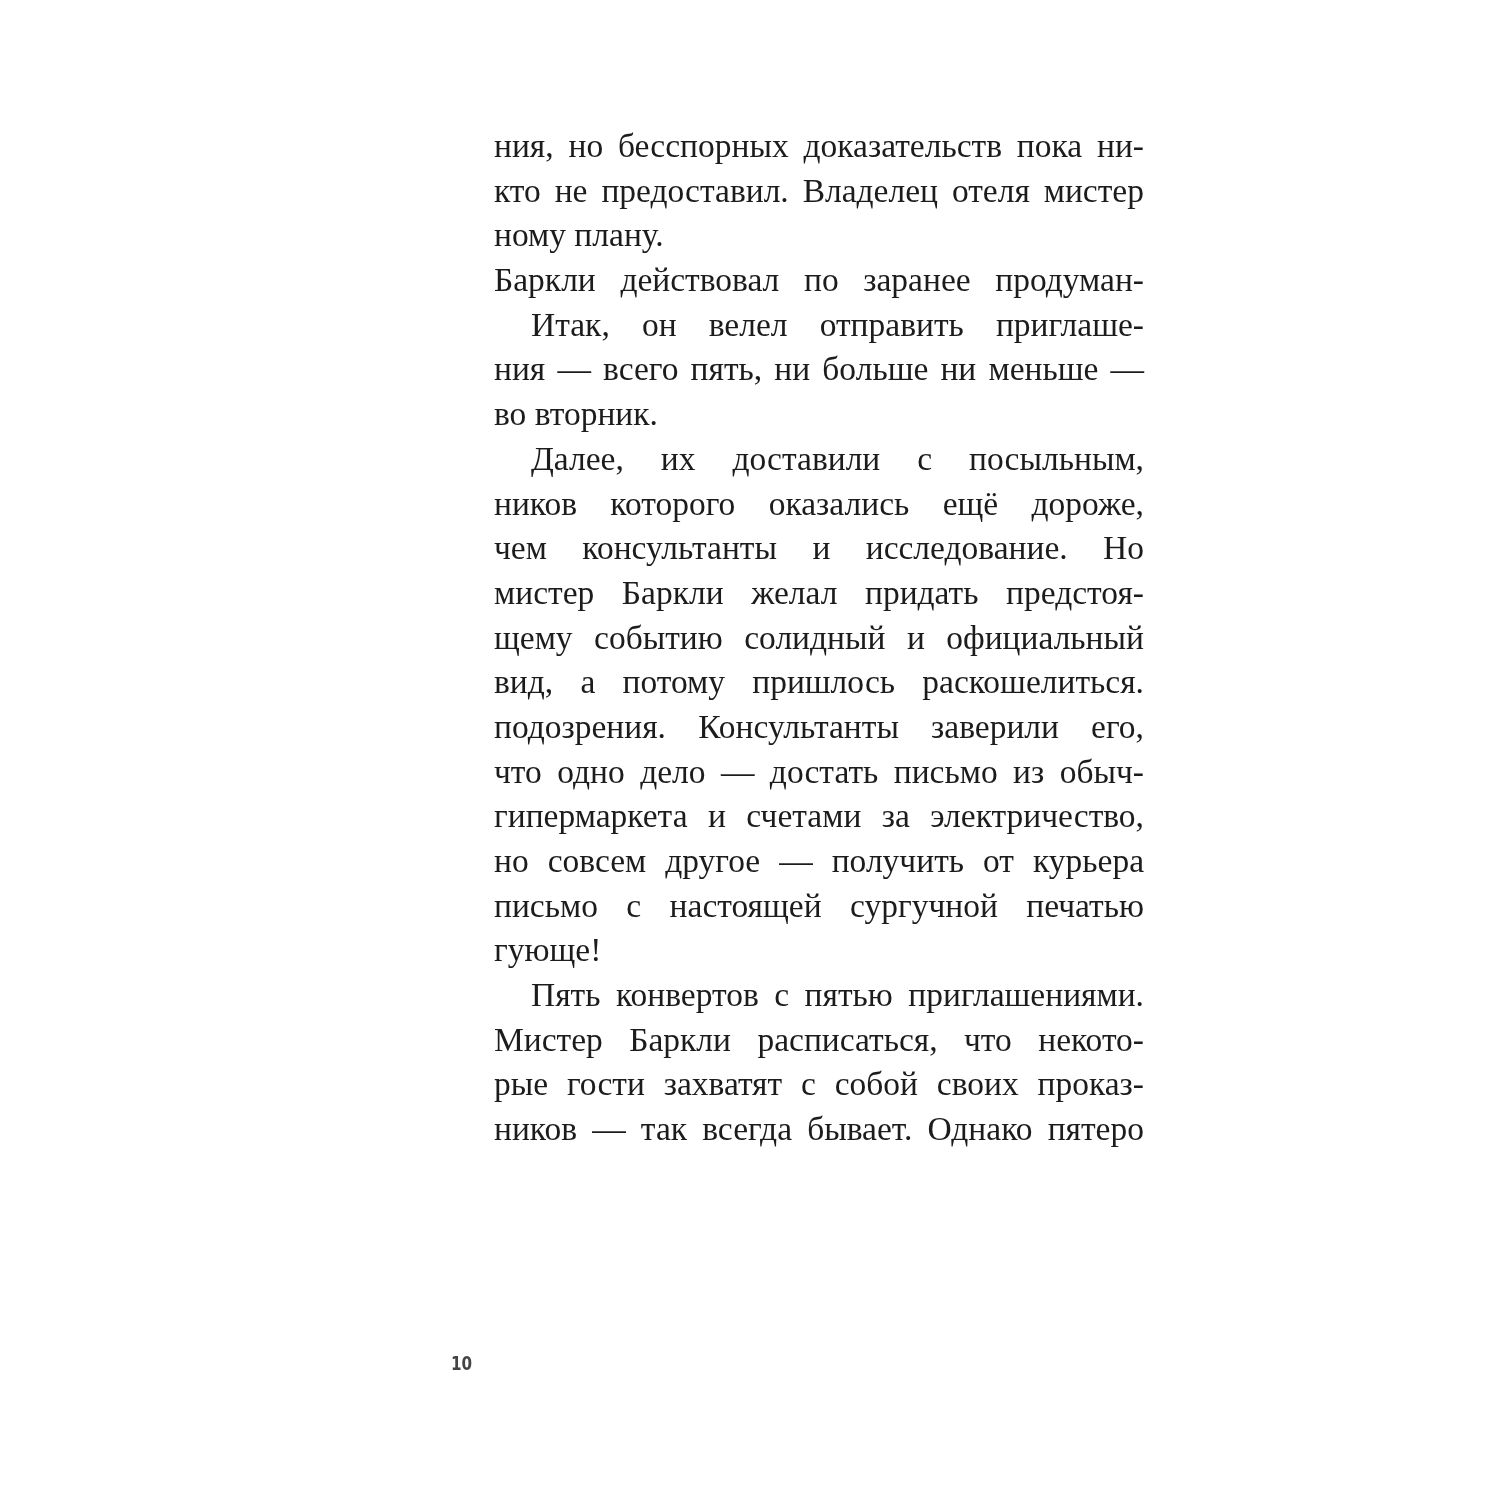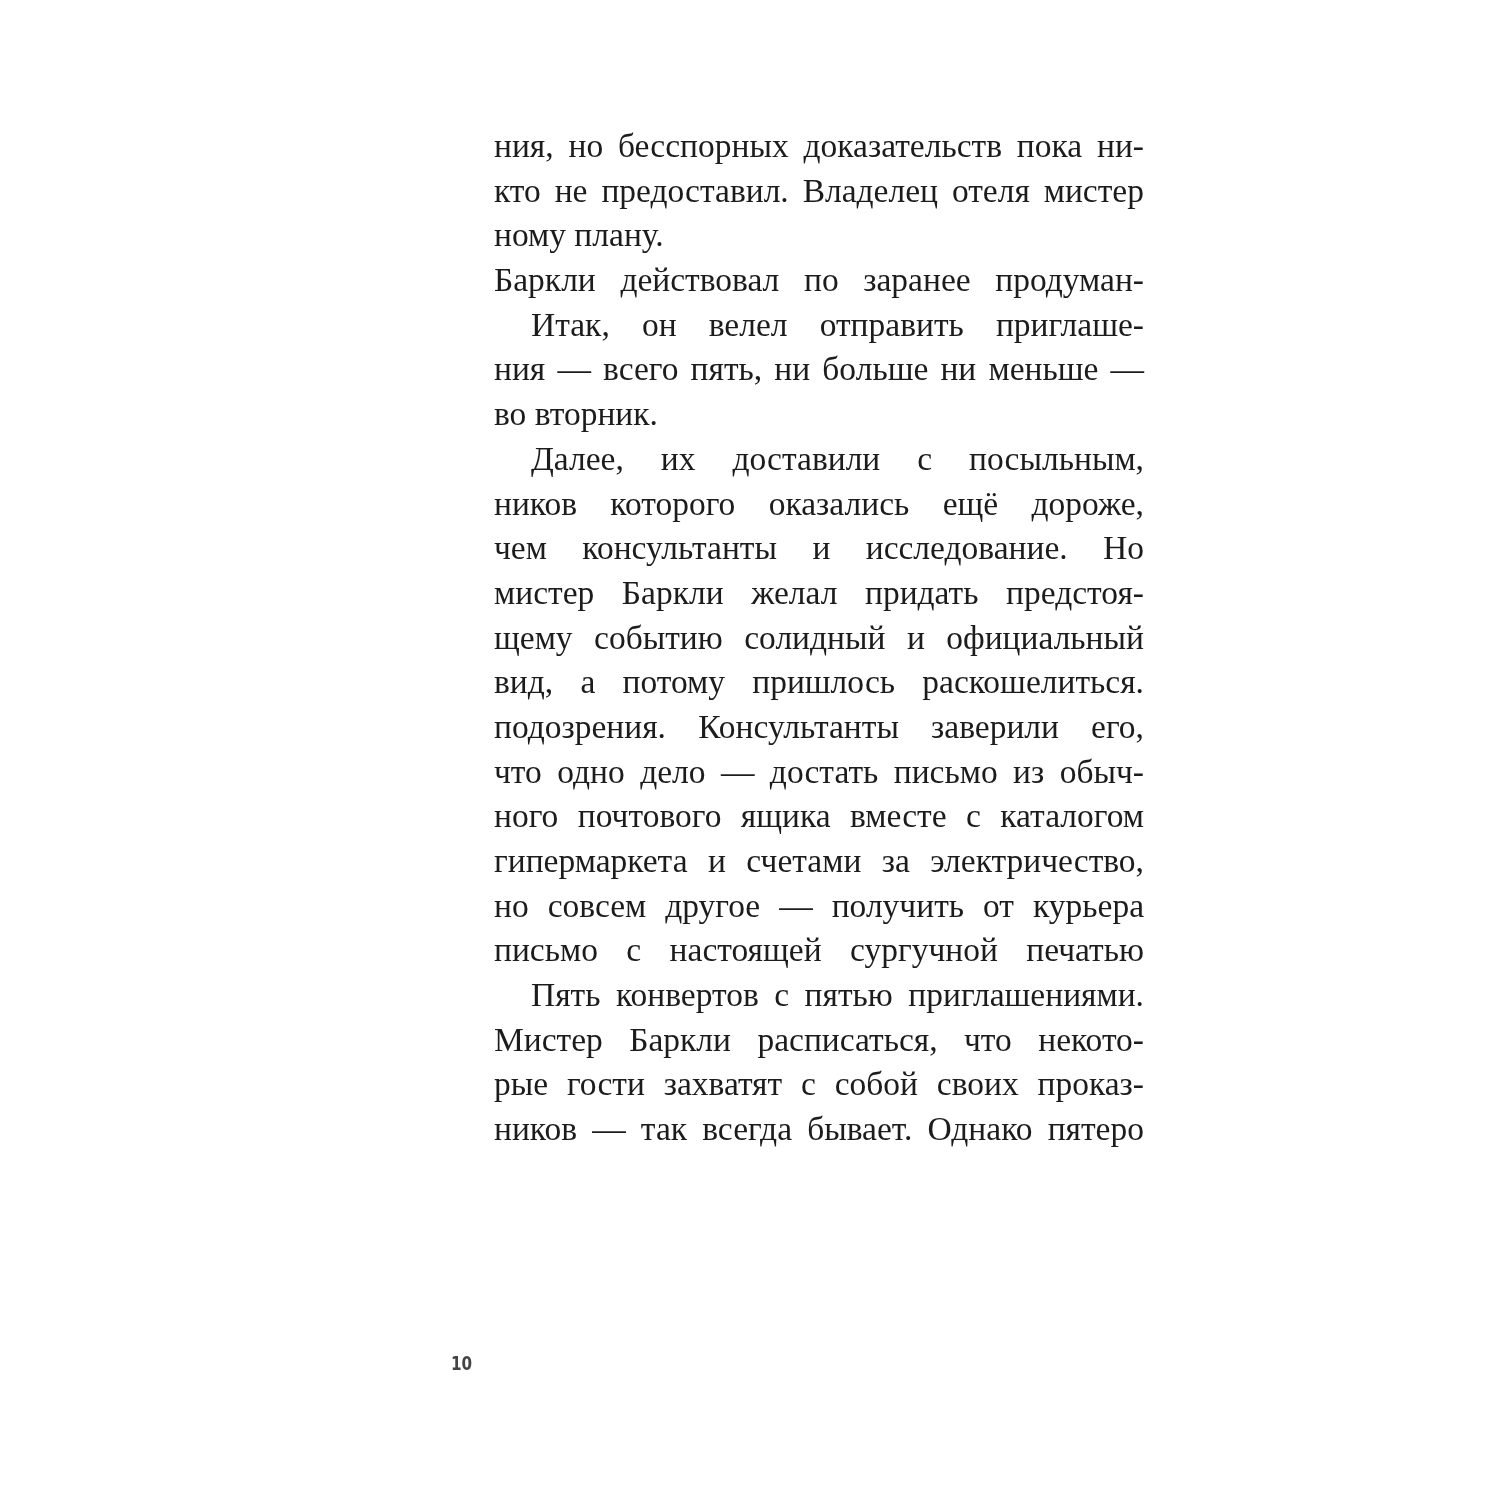--- a/index.html
+++ b/index.html
@@ -30,22 +30,22 @@
     <div class="line">ния — всего пять, ни больше ни меньше —</div>
     <div class="line last">во вторник.</div>
     <div class="line indent">Далее, их доставили с посыльным,</div>
     <div class="line">ников которого оказались ещё дороже,</div>
     <div class="line">чем консультанты и исследование. Но</div>
     <div class="line">мистер Баркли желал придать предстоя-</div>
     <div class="line">щему событию солидный и официальный</div>
     <div class="line">вид, а потому пришлось раскошелиться.</div>
     <div class="line">подозрения. Консультанты заверили его,</div>
     <div class="line">что одно дело — достать письмо из обыч-</div>
-    <div class="line">ного почтового ящика вместе с каталогом</div>
     <div class="line">гипермаркета и счетами за электричество,</div>
     <div class="line">но совсем другое — получить от курьера</div>
     <div class="line">письмо с настоящей сургучной печатью</div>
+    <div class="line last">гующе!</div>
     <div class="line indent">Пять конвертов с пятью приглашениями.</div>
     <div class="line">Мистер Баркли расписаться, что некото-</div>
     <div class="line">рые гости захватят с собой своих проказ-</div>
     <div class="line">ников — так всегда бывает. Однако пятеро</div>
   </div>
 <div class="pagenum">10</div>
 
 </body></html>

